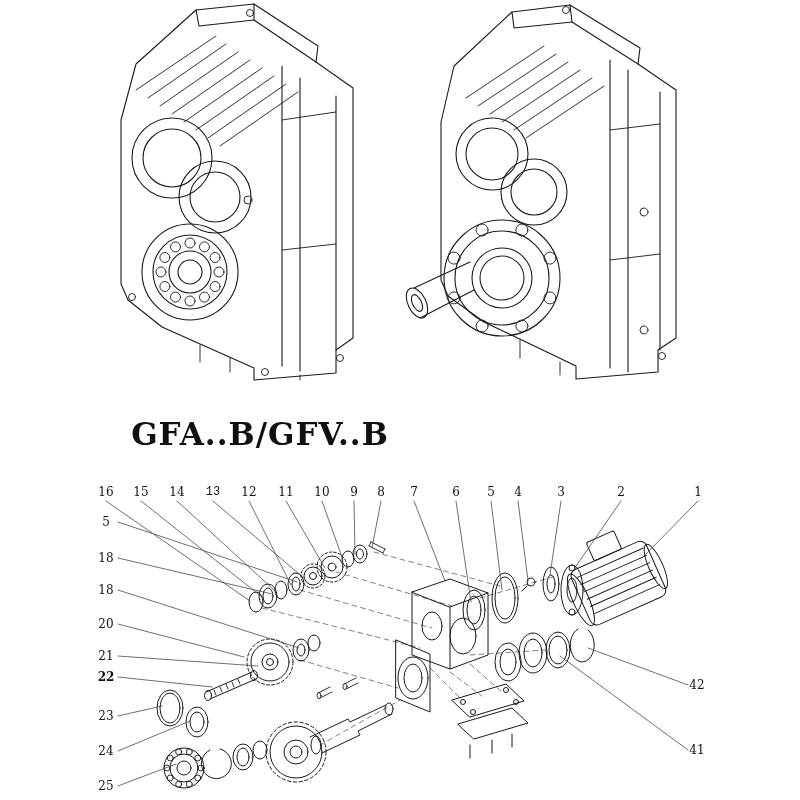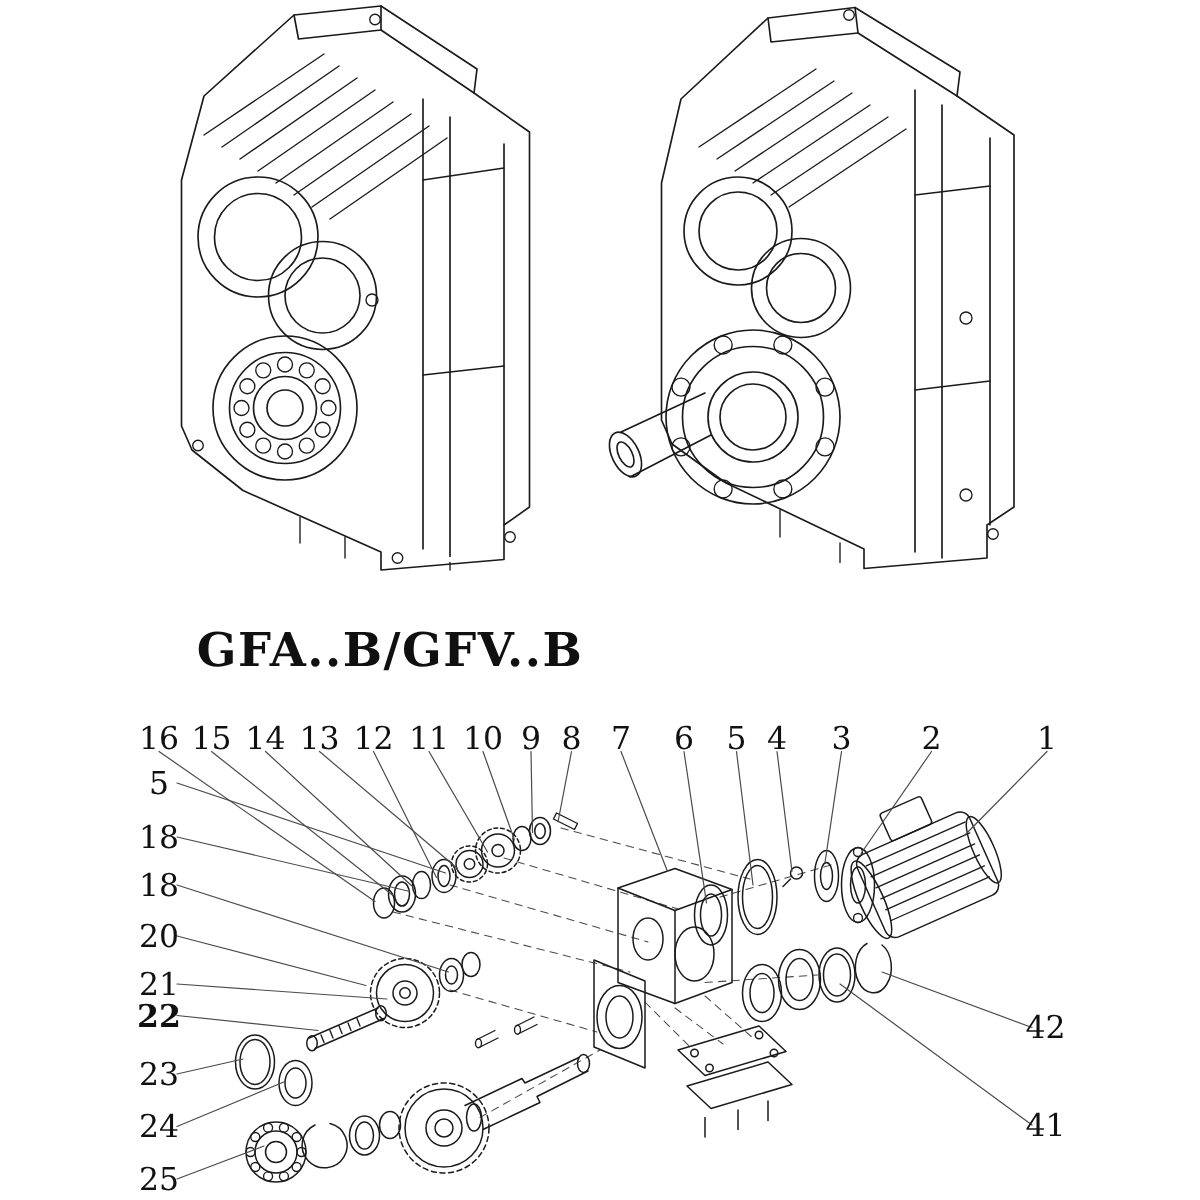--- a/index.html
+++ b/index.html
@@ -16,21 +16,21 @@
   #art .leaders{stroke:var(--leader,#444);stroke-width:0.8;}
   #art .dashed{stroke:var(--leader,#555);stroke-width:0.7;stroke-dasharray:5 4;}
   .model-label{
     position:absolute;font-weight:700;font-size:31px;letter-spacing:1px;
     color:#101010;text-align:center;white-space:nowrap;
   }
   #label-left{left:108px;top:416px;width:304px;}
   #label-right{left:458px;top:416px;width:174px;}
   .callout{
     position:absolute;transform:translate(-50%,-50%);
-    font-size:21px;color:#111;font-family:"DejaVu Serif",serif;
+    font-size:12px;color:#111;font-family:"DejaVu Serif",serif;
   }
 </style>
 </head>
 <body>
 
 <div class="canvas" style="--line: #1a1a1a; --leader: #4a4a4a; --bg: #ffffff;">
 
   <svg id="art" width="800" height="800" viewBox="0 0 800 800">
 
     <g>
@@ -303,21 +303,21 @@
     </g>
   </svg>
 
   <span id="label-left" class="model-label">GFA..B/GFV..B</span>
 
 
   <div id="callouts">
       <span class="callout" style="left: 106px; top: 492px;">16</span>
       <span class="callout" style="left: 141px; top: 492px;">15</span>
       <span class="callout" style="left: 177px; top: 492px;">14</span>
-      <span class="callout" style="left: 213px; top: 492px;">13</span>
+      <span class="callout" style="left: 213px; top: 492px; font-family: Liberation Mono, monospace;">13</span>
       <span class="callout" style="left: 249px; top: 492px;">12</span>
       <span class="callout" style="left: 286px; top: 492px;">11</span>
       <span class="callout" style="left: 322px; top: 492px;">10</span>
       <span class="callout" style="left: 354px; top: 492px;">9</span>
       <span class="callout" style="left: 381px; top: 492px;">8</span>
       <span class="callout" style="left: 414px; top: 492px;">7</span>
       <span class="callout" style="left: 456px; top: 492px;">6</span>
       <span class="callout" style="left: 491px; top: 492px;">5</span>
       <span class="callout" style="left: 518px; top: 492px;">4</span>
       <span class="callout" style="left: 561px; top: 492px;">3</span>

